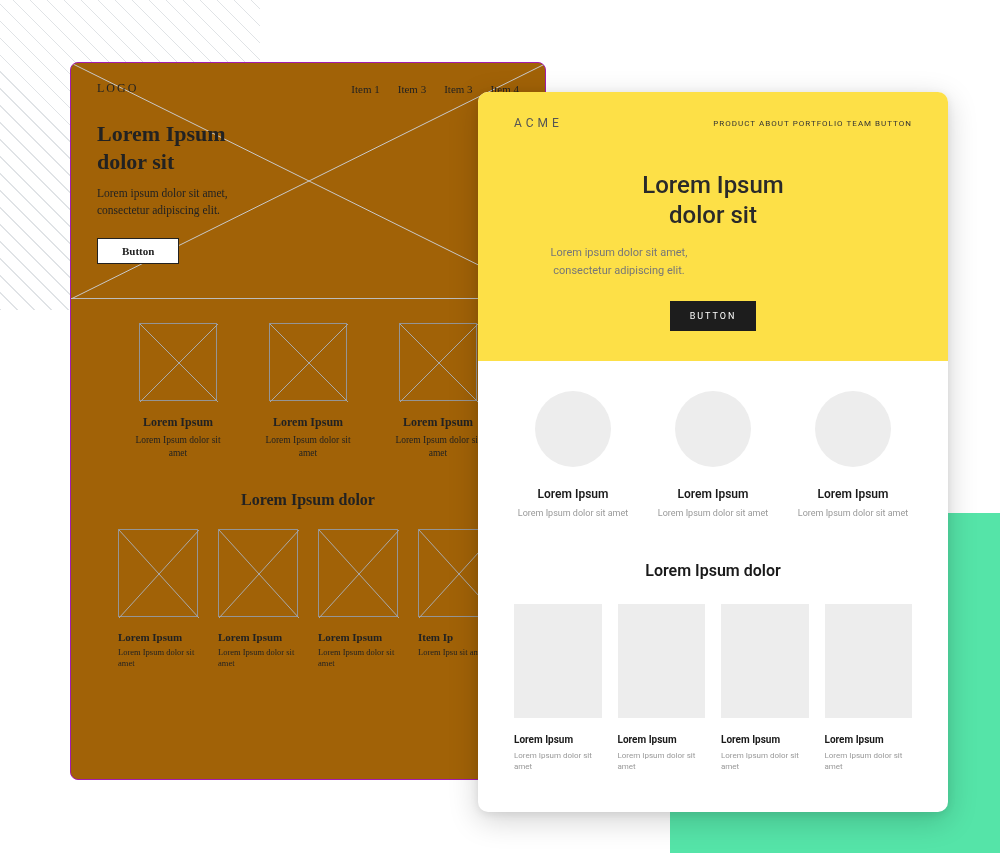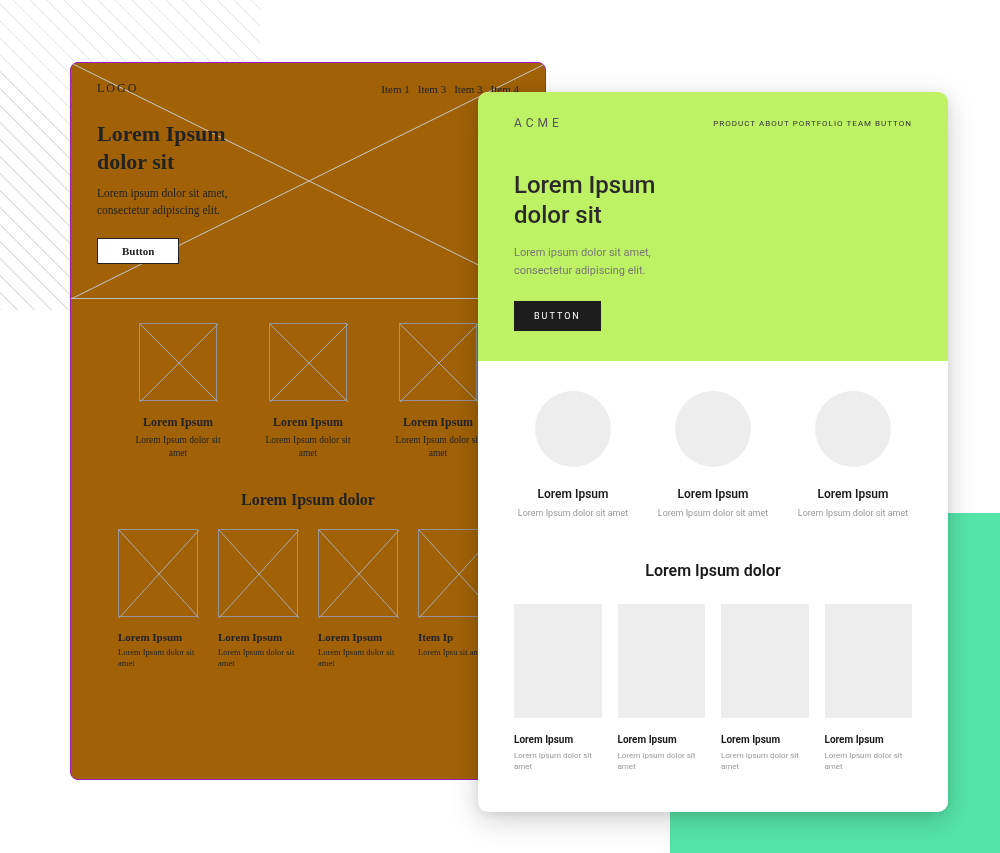--- a/index.html
+++ b/index.html
@@ -66,21 +66,21 @@
 
   .wf-nav {
     position: relative;
     display: flex;
     justify-content: space-between;
     align-items: center;
     padding: 18px 26px 0 26px;
     font-size: 11px;
   }
   .wf-logo { font-size: 12px; letter-spacing: 2px; }
-  .wf-nav-items { display: flex; gap: 8px; }
+  .wf-nav-items { display: flex; gap: 18px; }
   .wf-hero-inner { position: relative; padding: 24px 26px 0 26px; }
   .wf-title { font-size: 22px; font-weight: bold; line-height: 1.25; margin-bottom: 10px; }
   .wf-sub { font-size: 11.5px; line-height: 1.5; max-width: 210px; margin-bottom: 18px; }
   .wf-btn {
     display: inline-block;
     border: 1.5px solid #222;
     padding: 6px 24px;
     font-size: 11px;
     font-weight: bold;
     background: #fff;
@@ -122,21 +122,21 @@
     height: 720px;
     background: #ffffff;
     border-radius: 10px;
     box-shadow: 0 8px 30px rgba(0,0,0,0.18), 0 2px 8px rgba(0,0,0,0.08);
     z-index: 2;
     overflow: hidden;
     font-family: -apple-system, BlinkMacSystemFont, "Segoe UI", Roboto, sans-serif;
     color: #1a1a1a;
   }
 
-  .mu-hero { background: #bef264; padding: 0 36px 30px 36px; }
+  .mu-hero { background: #fde047; padding: 0 36px 30px 36px; text-align: center; }
   .mu-nav {
     display: flex;
     justify-content: space-between;
     align-items: center;
     padding: 24px 0 40px 0;
   }
   .mu-logo { font-size: 12px; letter-spacing: 4px; color: #555; }
   .mu-nav-items { display: flex; gap: 3px; font-size: 8px; letter-spacing: 1px; color: #333; }
   .mu-title { font-size: 24px; font-weight: 500; line-height: 1.25; margin-bottom: 14px; color: #2a2a2a; }
   .mu-sub { font-size: 11px; color: #777; line-height: 1.6; margin-bottom: 22px; max-width: 210px; }

